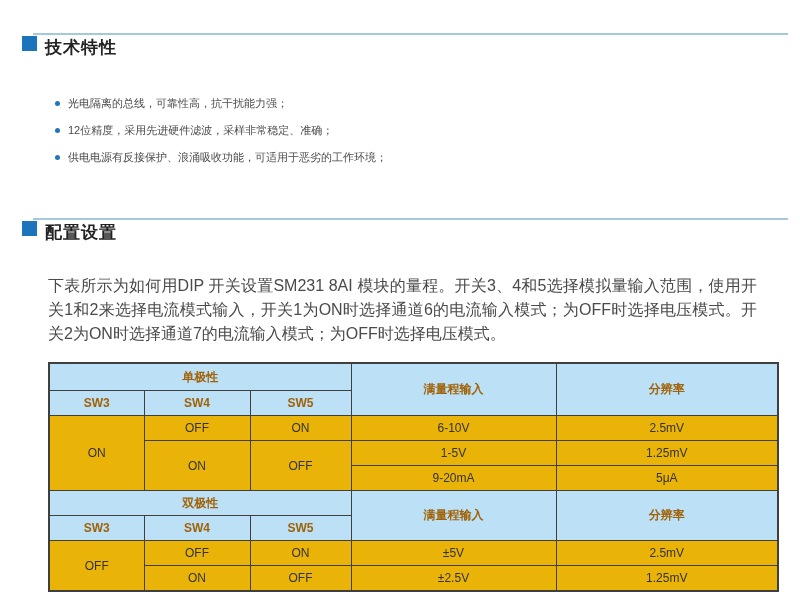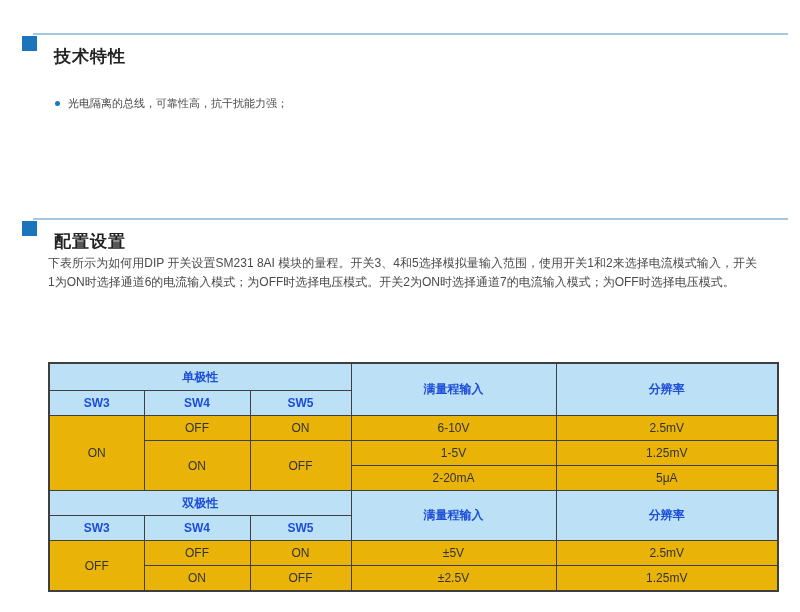--- a/index.html
+++ b/index.html
@@ -6,62 +6,64 @@
   body{
     width:800px;height:612px;position:relative;overflow:hidden;
     background:#ffffff;
     font-family:"Liberation Sans","DejaVu Sans",sans-serif;
     -webkit-font-smoothing:antialiased;
   }
   
   .sec-rule{position:absolute;left:33px;width:755px;height:2px;background:#a5c8e1;}
   .sec-square{position:absolute;left:22px;width:15px;height:15px;background:#1c75bc;}
   .sec-title{
-    position:absolute;left:45px;margin:9px;
+    position:absolute;left:45px;margin:0;
     font-size:17px;font-weight:bold;color:#222222;letter-spacing:1px;
   }
   
   .feature-list{position:absolute;left:48px;top:90px;margin:0;padding:0;list-style:none;}
   .feature-list li{
     position:relative;height:27px;line-height:27px;padding-left:20px;
     font-size:11px;color:#4a4a4a;
   }
   .feature-list li::before{
     content:"";position:absolute;left:7px;top:11px;width:5px;height:5px;
     border-radius:50%;background:#2176bc;
   }
   
   .config-paragraph{
-    position:absolute;left:48px;top:254px;width:709px;margin:0;
-    font-size:12px;line-height:19px;color:#4a4a4a;
+    position:absolute;left:48px;top:274px;width:709px;margin:0;
+    font-size:16px;line-height:24px;color:#4a4a4a;
     text-align:justify;
   }
   
   .dip-table{
     position:absolute;left:48px;top:362px;
     border-collapse:collapse;table-layout:fixed;width:729px;
     font-size:12px;color:#333333;
   }
   .dip-table th,.dip-table td{
     border:1px solid #3f3f3f;text-align:center;vertical-align:middle;
     height:24px;padding:0;overflow:hidden;
   }
   .dip-table{border:2px solid #3f3f3f;}
-  .dip-table th{background:#bce0f5;font-weight:bold;color:#1d4ed8;margin-left:20px;}
+  .dip-table th{background:#bce0f5;font-weight:bold;color:#a16207;margin-left:20px;}
   .dip-table td{background:#eab308;font-weight:normal;}
 </style>
 </head>
 <body>
 
 <div class="sec-rule" style="top:33px;"></div>
 <div class="sec-square" style="top:36px;"></div>
 <h2 class="sec-title" style="top:36px;">技术特性</h2>
 
 <ul class="feature-list">
   <li>光电隔离的总线，可靠性高，抗干扰能力强；</li>
+  <li>12位精度，采用先进硬件滤波，采样非常稳定、准确；</li>
+  <li>供电电源有反接保护、浪涌吸收功能，可适用于恶劣的工作环境；</li>
 </ul>
 
 <div class="sec-rule" style="top:218px;"></div>
 <div class="sec-square" style="top:221px;"></div>
 <h2 class="sec-title" style="top:221px;">配置设置</h2>
 
 <p class="config-paragraph">下表所示为如何用DIP 开关设置SM231 8AI 模块的量程。开关3、4和5选择模拟量输入范围，使用开关1和2来选择电流模式输入，开关1为ON时选择通道6的电流输入模式；为OFF时选择电压模式。开关2为ON时选择通道7的电流输入模式；为OFF时选择电压模式。</p>
 
 <table class="dip-table">
   <colgroup>
@@ -91,21 +93,21 @@
     <td>6-10V</td>
     <td>2.5mV</td>
   </tr>
   <tr>
     <td rowspan="2">ON</td>
     <td rowspan="2">OFF</td>
     <td>1-5V</td>
     <td>1.25mV</td>
   </tr>
   <tr>
-    <td>2-20mA</td>
+    <td>9-20mA</td>
     <td>5μA</td>
   </tr>
 
   <tr>
     <th colspan="3">双极性</th>
     <th rowspan="2">满量程输入</th>
     <th rowspan="2">分辨率</th>
   </tr>
   <tr>
     <th>SW3</th>

